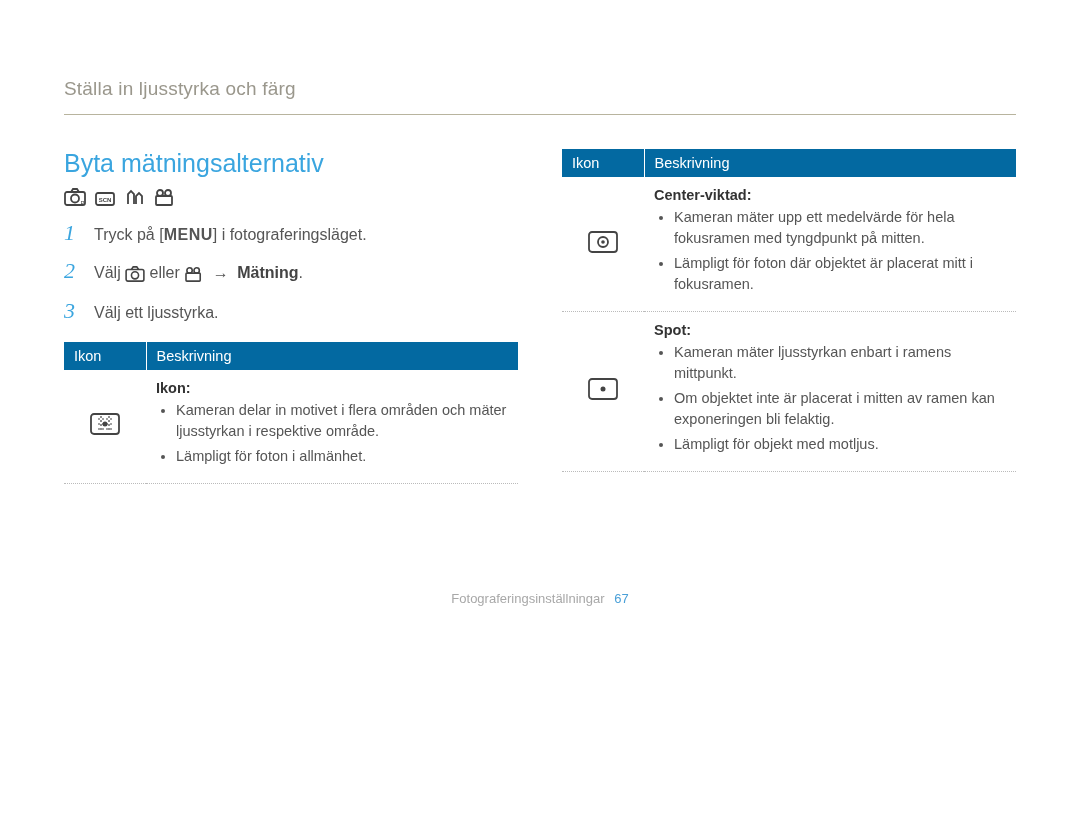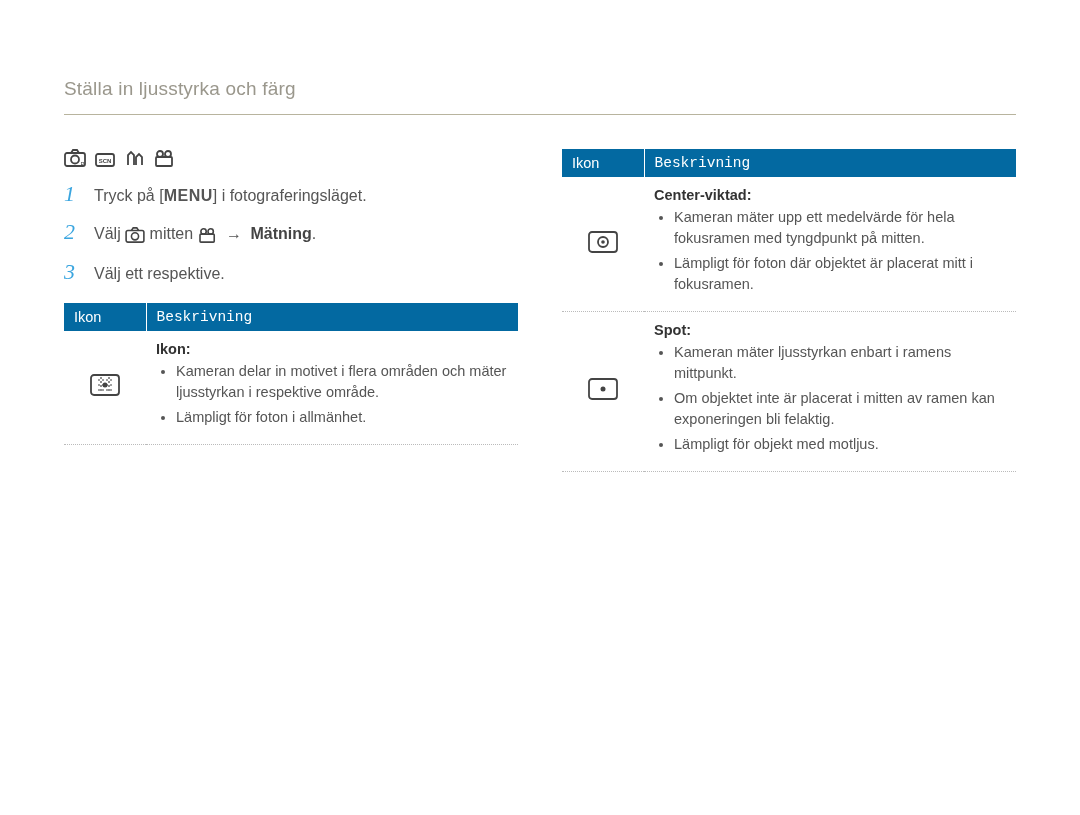--- a/index.html
+++ b/index.html
@@ -93,21 +93,21 @@
     font-size: 14.5px;
   }
   table.tbl th {
     background: #0369a1;
     color: #ffffff;
     text-align: left;
     font-weight: 400;
     padding: 6px 10px;
     border-right: 1px solid #ffffff;
   }
-  table.tbl th:last-child { border-right: none; font-family: Liberation Mono, monospace; }
+  table.tbl th:last-child { border-right: none; }
   table.tbl td {
     border-bottom: 1px dotted #bbb;
     padding: 10px 10px 12px 10px;
     vertical-align: middle;
   }
   table.tbl td.icon-cell { width: 62px; text-align: center; }
   .block-title { font-weight: 700; color:#333; margin-bottom:4px; }
   ul.bullets {
     list-style: disc;
     margin: 4px 0 0 20px;
@@ -129,20 +129,21 @@
 <body>
 
 <div class="page">
 
   <div class="breadcrumb">Ställa in ljusstyrka och färg</div>
 
   <div class="columns">
 
     <div class="col">
 
+      <h1 class="title">Byta mätningsalternativ</h1>
 
       <div class="mode-icons">
 
         <span>
           <svg width="22" height="18" viewBox="0 0 22 18">
             <rect x="1" y="4" width="20" height="13" rx="2" fill="none" stroke="#444" stroke-width="1.8"></rect>
             <path d="M7 4 L9 1 L13 1 L15 4" fill="none" stroke="#444" stroke-width="1.8"></path>
             <circle cx="11" cy="10.5" r="4" fill="none" stroke="#444" stroke-width="1.8"></circle>
             <text x="16.5" y="17" font-size="6" fill="#444" font-family="Arial">P</text>
           </svg>
@@ -181,34 +182,34 @@
         <li>
           <span class="step-content">
             <span>Välj </span>
             <span class="inline-svg">
               <svg width="20" height="16" viewBox="0 0 22 18">
                 <rect x="1" y="4" width="20" height="13" rx="2" fill="none" stroke="#444" stroke-width="1.8"></rect>
                 <path d="M7 4 L9 1 L13 1 L15 4" fill="none" stroke="#444" stroke-width="1.8"></path>
                 <circle cx="11" cy="10.5" r="4" fill="none" stroke="#444" stroke-width="1.8"></circle>
               </svg>
             </span>
-            <span> mitten </span>
+            <span> eller </span>
             <span class="inline-svg">
               <svg width="20" height="16" viewBox="0 0 22 18">
                 <circle cx="6" cy="5" r="3" fill="none" stroke="#444" stroke-width="1.8"></circle>
                 <circle cx="14" cy="5" r="3" fill="none" stroke="#444" stroke-width="1.8"></circle>
                 <rect x="2" y="8" width="16" height="9" rx="1" fill="none" stroke="#444" stroke-width="1.8"></rect>
               </svg>
             </span>
             <span class="arrow">→</span>
             <span class="bold">Mätning</span><span>.</span>
           </span>
         </li>
         <li>
-          <span class="step-content">Välj ett respektive.</span>
+          <span class="step-content">Välj ett ljusstyrka.</span>
         </li>
       </ol>
 
       <table class="tbl">
         <thead>
           <tr>
             <th>Ikon</th>
             <th>Beskrivning</th>
           </tr>
         </thead>
@@ -279,14 +280,18 @@
                 <li>Lämpligt för objekt med motljus.</li>
               </ul>
             </td>
           </tr>
         </tbody>
       </table>
     </div>
 
   </div>
 
+  <div class="footer">
+    <span>Fotograferingsinställningar</span>
+    <span class="pg">67</span>
+  </div>
 
 </div>
 
 </body></html>

